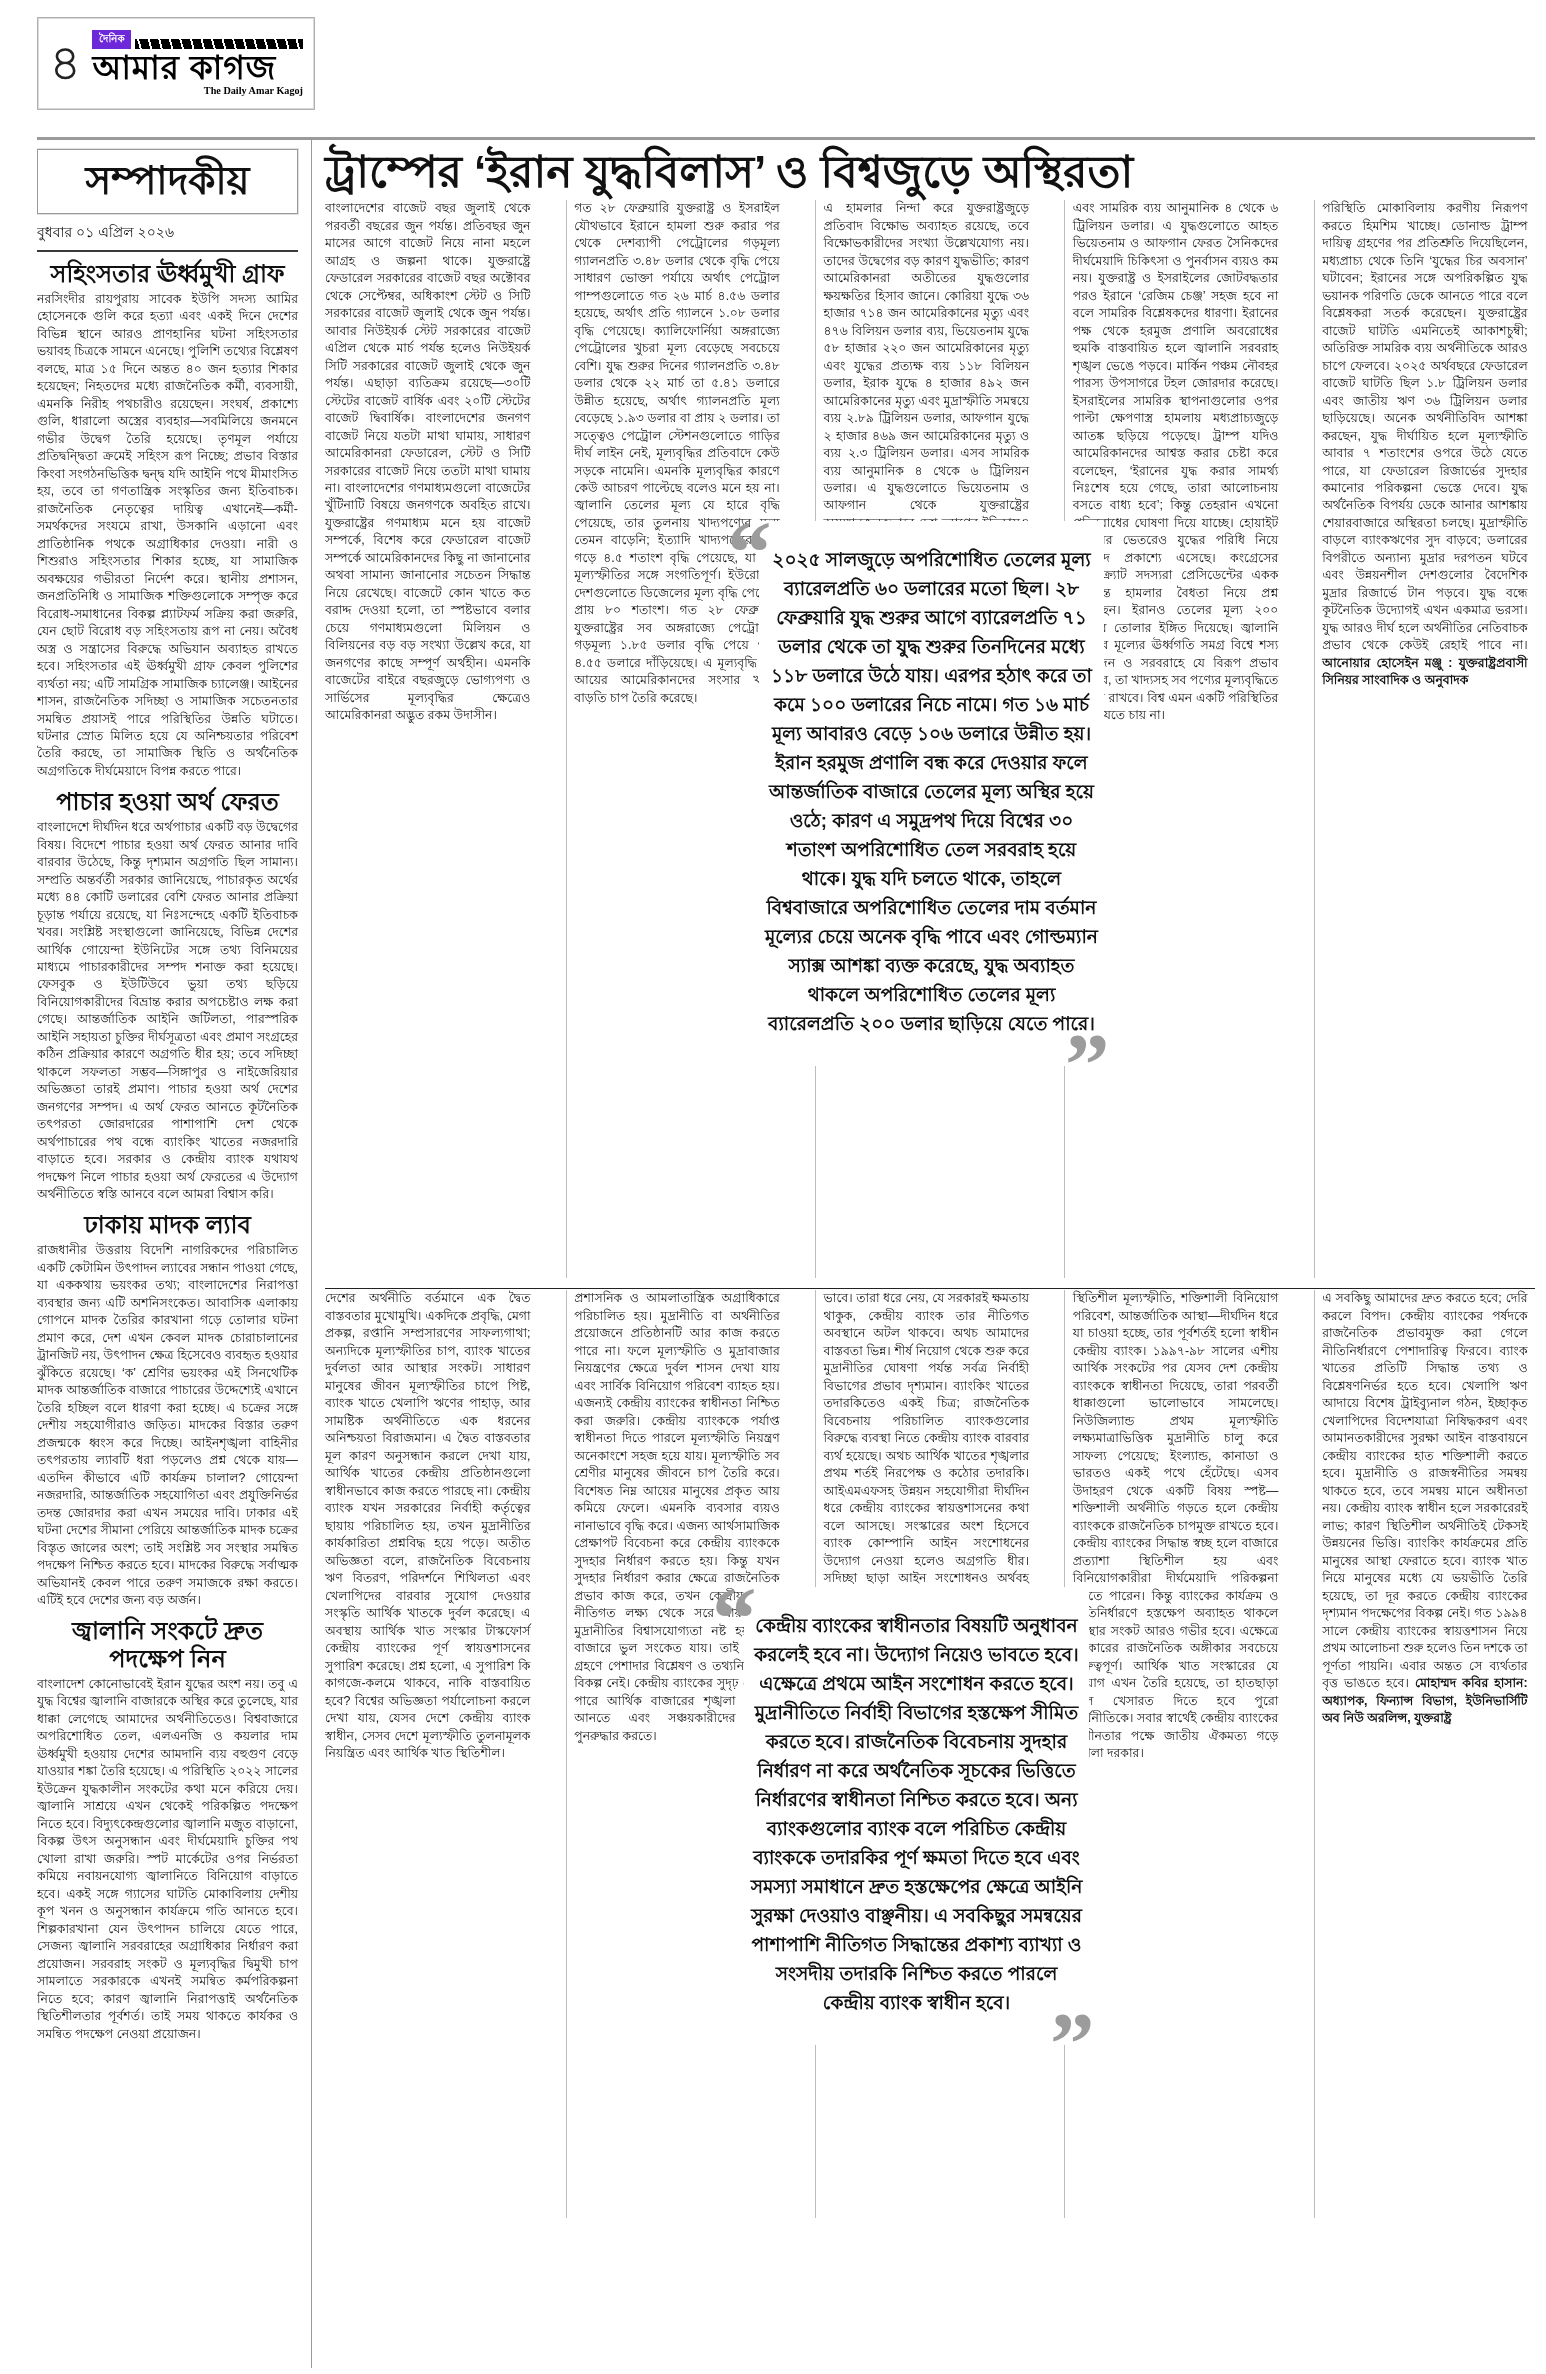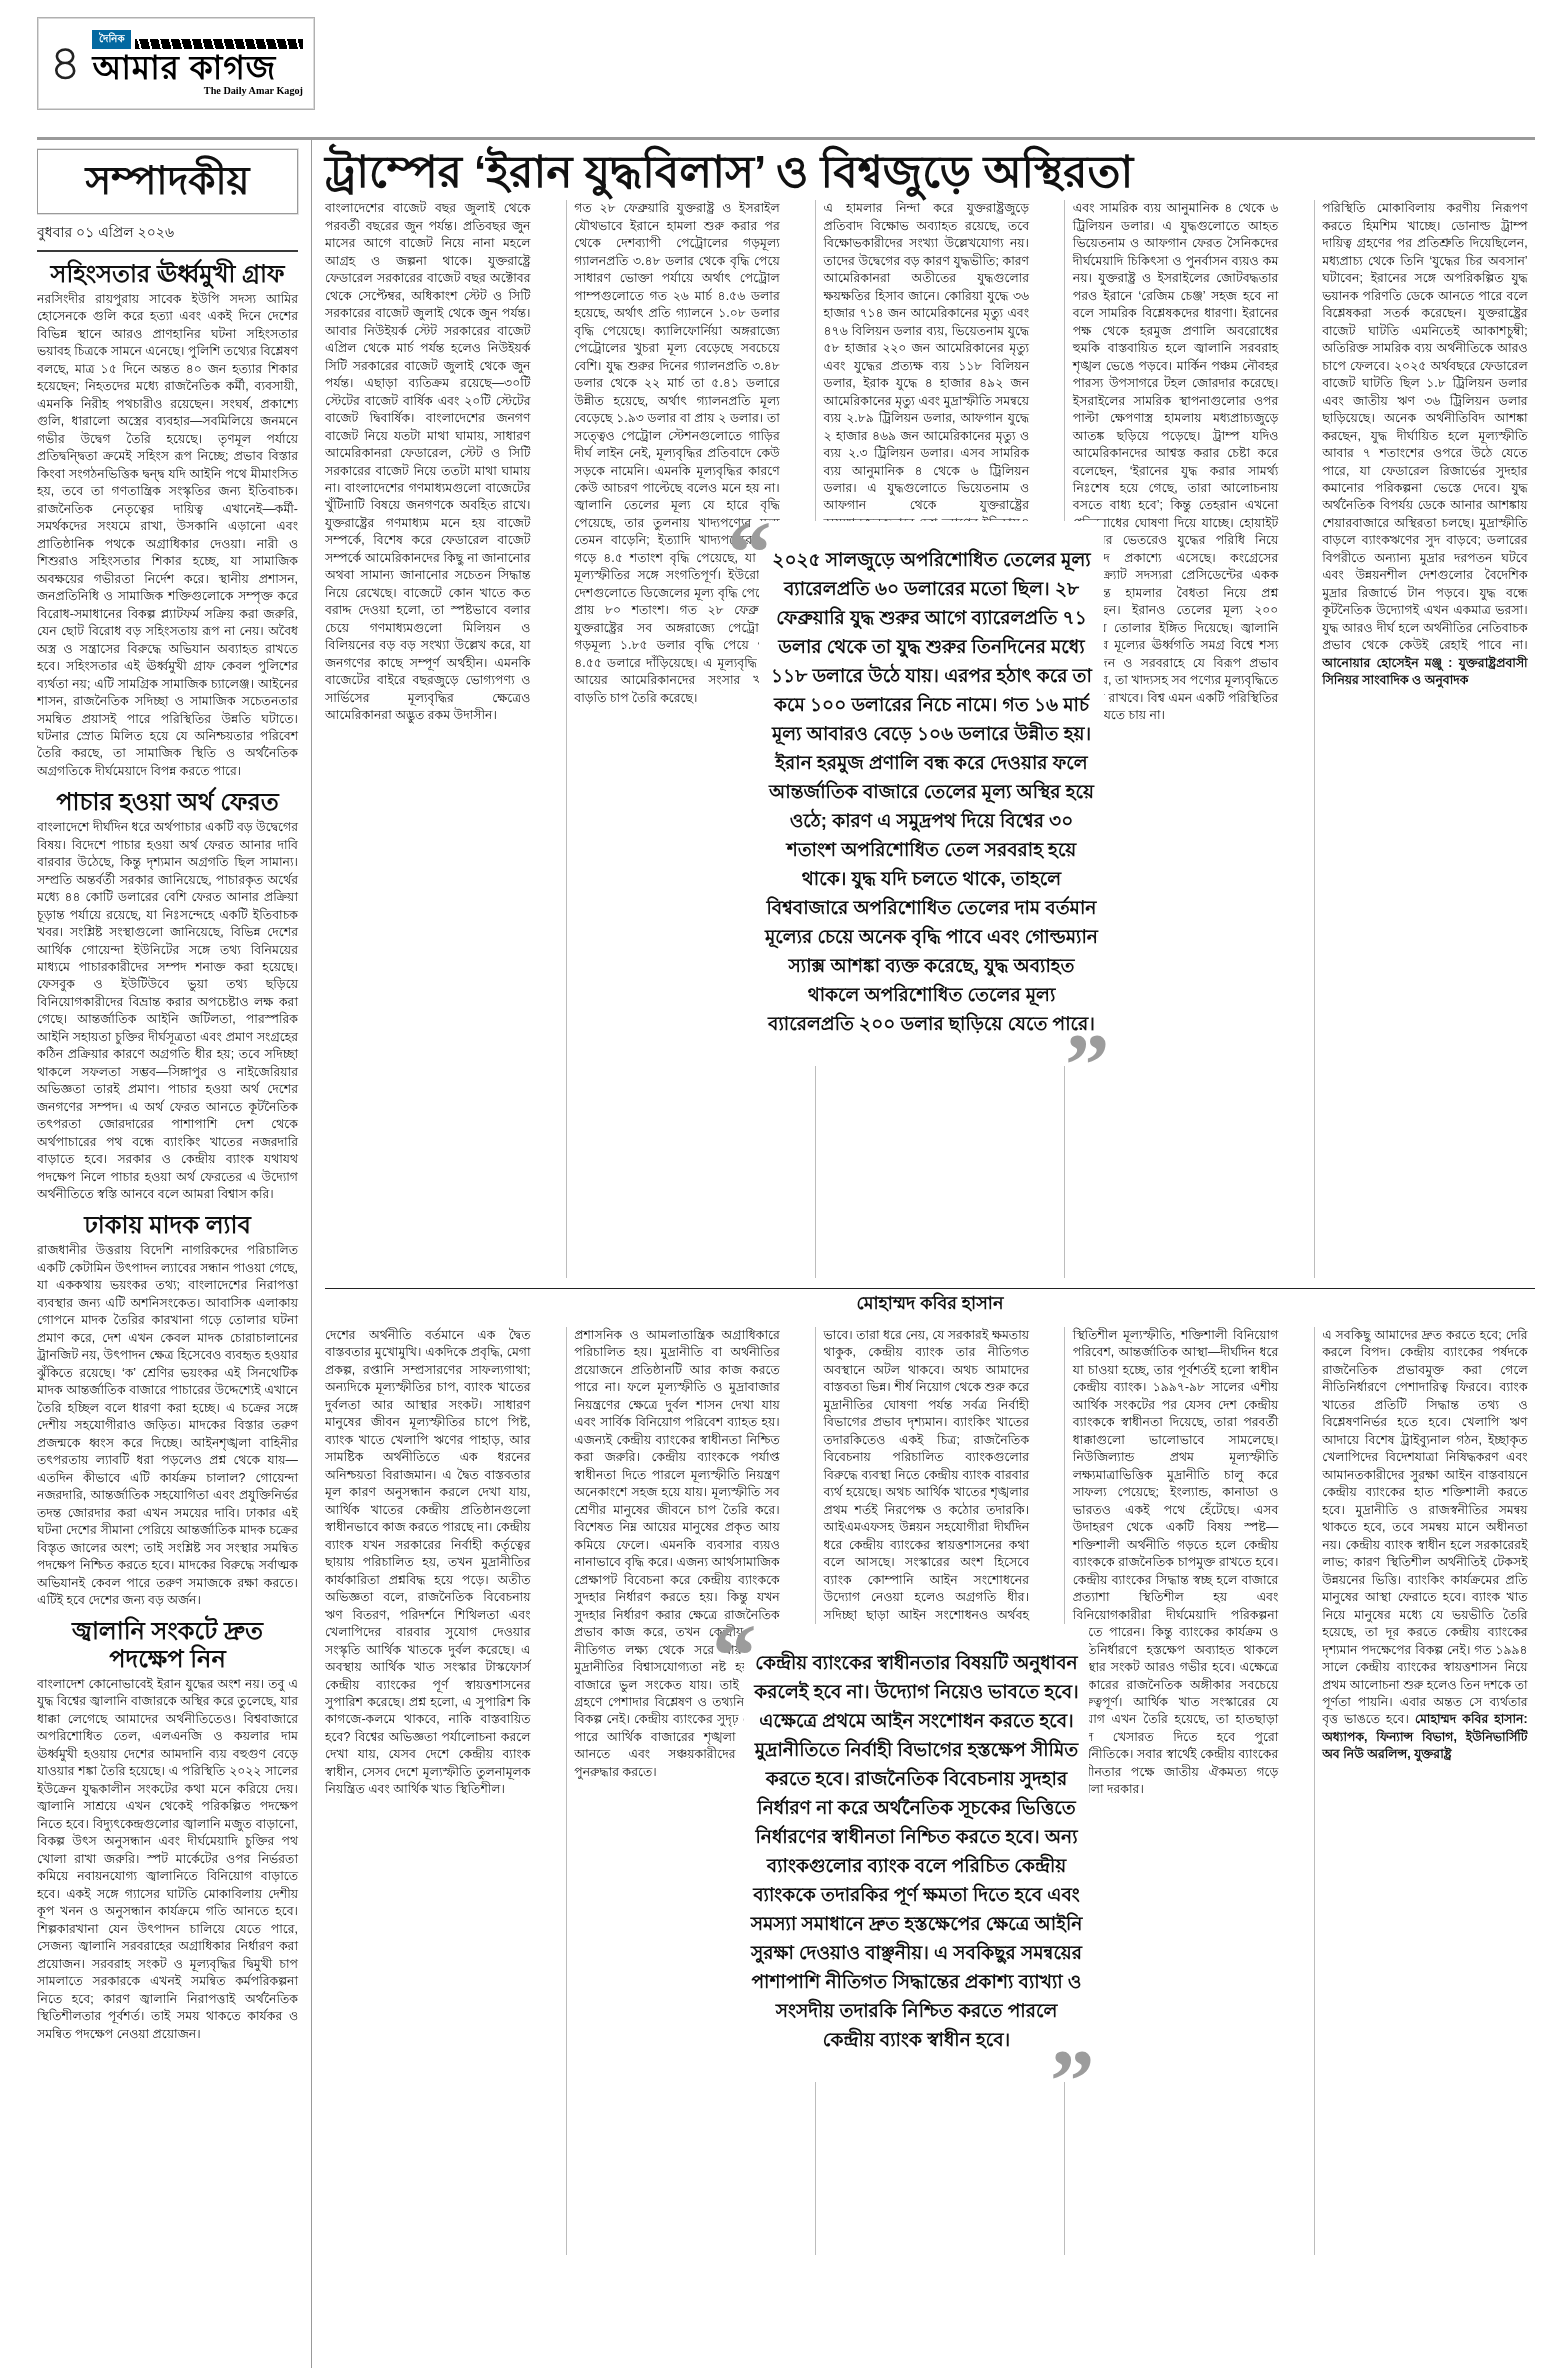--- a/index.html
+++ b/index.html
@@ -12,21 +12,21 @@
   
   .topbar { height:122px; display:flex; align-items:flex-start; }
   .masthead-box {
     border:1.9px solid #b0b0b0; box-shadow:0 0 0 0.9px #d8d8d8 inset;
     width:278px; height:93px; margin-top:7.4px;
     display:flex; align-items:center; gap:11px; padding:7.4px 11px; background:#fff;
   }
   .page-number { font-size:50px; line-height:1; font-weight:400; color:#222; }
   .logo-stack { flex:1; }
   .logo-top { display:flex; align-items:flex-end; gap:3.7px; margin-bottom:1.9px; }
-  .daily-chip { background:#0369a1; color:#fff; font-size:10.2px; font-weight:bold; padding:0.9px 6.5px;text-align:right; }
+  .daily-chip { background:#6d28d9; color:#fff; font-size:10.2px; font-weight:bold; padding:0.9px 6.5px;text-align:right; }
   .zigzag { flex:1; height:10.2px;
     background:repeating-linear-gradient(75deg,#000 0 4.6px,#fff 4.6px 6.5px,#000 6.5px 10.2px); }
   .masthead-title { font-size:33px; font-weight:900; letter-spacing:0.9px; line-height:1; color:#000; }
   .masthead-sub { font-family:"Liberation Serif","DejaVu Serif",serif; font-size:10.2px; font-weight:bold; text-align:right; margin-top:1.9px; color:#000; }
   .top-rule { border-top:3.7px solid #9a9a9a; margin-top:5.6px; }
   
   .content { display:flex; height:2228px; overflow:hidden; }
   
   .left-col { width:275px; flex:none; padding:9.3px 13px 0 0; border-right:0.9px solid #999; overflow:hidden; }
   .section-box { border:1.9px solid #9a9a9a; box-shadow:0 0 0 0.9px #ddd; padding:11px 5.6px; text-align:center; }
@@ -123,21 +123,20 @@
             <span class="q-glyph q-open">“</span>
             <span>২০২৫ সালজুড়ে অপরিশোধিত তেলের মূল্য ব্যারেলপ্রতি ৬০ ডলারের মতো ছিল। ২৮ ফেব্রুয়ারি যুদ্ধ শুরুর আগে ব্যারেলপ্রতি ৭১ ডলার থেকে তা যুদ্ধ শুরুর তিনদিনের মধ্যে ১১৮ ডলারে উঠে যায়। এরপর হঠাৎ করে তা কমে ১০০ ডলারের নিচে নামে। গত ১৬ মার্চ মূল্য আবারও বেড়ে ১০৬ ডলারে উন্নীত হয়। ইরান হরমুজ প্রণালি বন্ধ করে দেওয়ার ফলে আন্তর্জাতিক বাজারে তেলের মূল্য অস্থির হয়ে ওঠে; কারণ এ সমুদ্রপথ দিয়ে বিশ্বের ৩০ শতাংশ অপরিশোধিত তেল সরবরাহ হয়ে থাকে। যুদ্ধ যদি চলতে থাকে, তাহলে বিশ্ববাজারে অপরিশোধিত তেলের দাম বর্তমান মূল্যের চেয়ে অনেক বৃদ্ধি পাবে এবং গোল্ডম্যান স্যাক্স আশঙ্কা ব্যক্ত করেছে, যুদ্ধ অব্যাহত থাকলে অপরিশোধিত তেলের মূল্য ব্যারেলপ্রতি ২০০ ডলার ছাড়িয়ে যেতে পারে।</span>
             <span class="q-glyph q-close">”</span>
           </div>
         </div>
       </div>
 
       <div class="article-divider"></div>
 
       <div>
-        <div class="byline">মোহাম্মদ কবির হাসান</div>
         <div class="cols-wrap second-cols">
           <div class="cols">
             <div class="col">দেশের অর্থনীতি বর্তমানে এক দ্বৈত বাস্তবতার মুখোমুখি। একদিকে প্রবৃদ্ধি, মেগা প্রকল্প, রপ্তানি সম্প্রসারণের সাফল্যগাথা; অন্যদিকে মূল্যস্ফীতির চাপ, ব্যাংক খাতের দুর্বলতা আর আস্থার সংকট। সাধারণ মানুষের জীবন মূল্যস্ফীতির চাপে পিষ্ট, ব্যাংক খাতে খেলাপি ঋণের পাহাড়, আর সামষ্টিক অর্থনীতিতে এক ধরনের অনিশ্চয়তা বিরাজমান। এ দ্বৈত বাস্তবতার মূল কারণ অনুসন্ধান করলে দেখা যায়, আর্থিক খাতের কেন্দ্রীয় প্রতিষ্ঠানগুলো স্বাধীনভাবে কাজ করতে পারছে না। কেন্দ্রীয় ব্যাংক যখন সরকারের নির্বাহী কর্তৃত্বের ছায়ায় পরিচালিত হয়, তখন মুদ্রানীতির কার্যকারিতা প্রশ্নবিদ্ধ হয়ে পড়ে। অতীত অভিজ্ঞতা বলে, রাজনৈতিক বিবেচনায় ঋণ বিতরণ, পরিদর্শনে শিথিলতা এবং খেলাপিদের বারবার সুযোগ দেওয়ার সংস্কৃতি আর্থিক খাতকে দুর্বল করেছে। এ অবস্থায় আর্থিক খাত সংস্কার টাস্কফোর্স কেন্দ্রীয় ব্যাংকের পূর্ণ স্বায়ত্তশাসনের সুপারিশ করেছে। প্রশ্ন হলো, এ সুপারিশ কি কাগজে-কলমে থাকবে, নাকি বাস্তবায়িত হবে? বিশ্বের অভিজ্ঞতা পর্যালোচনা করলে দেখা যায়, যেসব দেশে কেন্দ্রীয় ব্যাংক স্বাধীন, সেসব দেশে মূল্যস্ফীতি তুলনামূলক নিয়ন্ত্রিত এবং আর্থিক খাত স্থিতিশীল।</div>
             <div class="col">প্রশাসনিক ও আমলাতান্ত্রিক অগ্রাধিকারে পরিচালিত হয়। মুদ্রানীতি বা অর্থনীতির প্রয়োজনে প্রতিষ্ঠানটি আর কাজ করতে পারে না। ফলে মূল্যস্ফীতি ও মুদ্রাবাজার নিয়ন্ত্রণের ক্ষেত্রে দুর্বল শাসন দেখা যায় এবং সার্বিক বিনিয়োগ পরিবেশ ব্যাহত হয়। এজন্যই কেন্দ্রীয় ব্যাংকের স্বাধীনতা নিশ্চিত করা জরুরি। কেন্দ্রীয় ব্যাংককে পর্যাপ্ত স্বাধীনতা দিতে পারলে মূল্যস্ফীতি নিয়ন্ত্রণ অনেকাংশে সহজ হয়ে যায়। মূল্যস্ফীতি সব শ্রেণীর মানুষের জীবনে চাপ তৈরি করে। বিশেষত নিম্ন আয়ের মানুষের প্রকৃত আয় কমিয়ে ফেলে। এমনকি ব্যবসার ব্যয়ও নানাভাবে বৃদ্ধি করে। এজন্য আর্থসামাজিক প্রেক্ষাপট বিবেচনা করে কেন্দ্রীয় ব্যাংককে সুদহার নির্ধারণ করতে হয়। কিন্তু যখন সুদহার নির্ধারণ করার ক্ষেত্রে রাজনৈতিক প্রভাব কাজ করে, তখন কেন্দ্রীয় ব্যাংক নীতিগত লক্ষ্য থেকে সরে যায়। এতে মুদ্রানীতির বিশ্বাসযোগ্যতা নষ্ট হয় এবং বাজারে ভুল সংকেত যায়। তাই সিদ্ধান্ত গ্রহণে পেশাদার বিশ্লেষণ ও তথ্যনির্ভরতার বিকল্প নেই। কেন্দ্রীয় ব্যাংকের সুদৃঢ় নেতৃত্বই পারে আর্থিক বাজারের শৃঙ্খলা ফিরিয়ে আনতে এবং সঞ্চয়কারীদের আস্থা পুনরুদ্ধার করতে।</div>
             <div class="col">ভাবে। তারা ধরে নেয়, যে সরকারই ক্ষমতায় থাকুক, কেন্দ্রীয় ব্যাংক তার নীতিগত অবস্থানে অটল থাকবে। অথচ আমাদের বাস্তবতা ভিন্ন। শীর্ষ নিয়োগ থেকে শুরু করে মুদ্রানীতির ঘোষণা পর্যন্ত সর্বত্র নির্বাহী বিভাগের প্রভাব দৃশ্যমান। ব্যাংকিং খাতের তদারকিতেও একই চিত্র; রাজনৈতিক বিবেচনায় পরিচালিত ব্যাংকগুলোর বিরুদ্ধে ব্যবস্থা নিতে কেন্দ্রীয় ব্যাংক বারবার ব্যর্থ হয়েছে। অথচ আর্থিক খাতের শৃঙ্খলার প্রথম শর্তই নিরপেক্ষ ও কঠোর তদারকি। আইএমএফসহ উন্নয়ন সহযোগীরা দীর্ঘদিন ধরে কেন্দ্রীয় ব্যাংকের স্বায়ত্তশাসনের কথা বলে আসছে। সংস্কারের অংশ হিসেবে ব্যাংক কোম্পানি আইন সংশোধনের উদ্যোগ নেওয়া হলেও অগ্রগতি ধীর। সদিচ্ছা ছাড়া আইন সংশোধনও অর্থবহ হবে না। কেন্দ্রীয় ব্যাংকের অভ্যন্তরীণ সক্ষমতা বাড়ানোও জরুরি; দক্ষ জনবল, আধুনিক প্রযুক্তি এবং তথ্যভিত্তিক সিদ্ধান্ত গ্রহণের সংস্কৃতি গড়ে তুলতে হবে। স্বাধীনতার সঙ্গে জবাবদিহিও নিশ্চিত করতে হবে; নির্বাহী বিভাগের হস্তক্ষেপ নয়, সংসদীয় কমিটির কাছে নিয়মিত প্রতিবেদন দাখিলের ব্যবস্থা থাকা উচিত। সুশাসনের এ কাঠামোই আর্থিক খাতের ভিত মজবুত করবে।</div>
             <div class="col">স্থিতিশীল মূল্যস্ফীতি, শক্তিশালী বিনিয়োগ পরিবেশ, আন্তর্জাতিক আস্থা—দীর্ঘদিন ধরে যা চাওয়া হচ্ছে, তার পূর্বশর্তই হলো স্বাধীন কেন্দ্রীয় ব্যাংক। ১৯৯৭-৯৮ সালের এশীয় আর্থিক সংকটের পর যেসব দেশ কেন্দ্রীয় ব্যাংককে স্বাধীনতা দিয়েছে, তারা পরবর্তী ধাক্কাগুলো ভালোভাবে সামলেছে। নিউজিল্যান্ড প্রথম মূল্যস্ফীতি লক্ষ্যমাত্রাভিত্তিক মুদ্রানীতি চালু করে সাফল্য পেয়েছে; ইংল্যান্ড, কানাডা ও ভারতও একই পথে হেঁটেছে। এসব উদাহরণ থেকে একটি বিষয় স্পষ্ট—শক্তিশালী অর্থনীতি গড়তে হলে কেন্দ্রীয় ব্যাংককে রাজনৈতিক চাপমুক্ত রাখতে হবে। কেন্দ্রীয় ব্যাংকের সিদ্ধান্ত স্বচ্ছ হলে বাজারে প্রত্যাশা স্থিতিশীল হয় এবং বিনিয়োগকারীরা দীর্ঘমেয়াদি পরিকল্পনা করতে পারেন। কিন্তু ব্যাংকের কার্যক্রম ও নীতিনির্ধারণে হস্তক্ষেপ অব্যাহত থাকলে আস্থার সংকট আরও গভীর হবে। এক্ষেত্রে সরকারের রাজনৈতিক অঙ্গীকার সবচেয়ে গুরুত্বপূর্ণ। আর্থিক খাত সংস্কারের যে সুযোগ এখন তৈরি হয়েছে, তা হাতছাড়া হলে খেসারত দিতে হবে পুরো অর্থনীতিকে। সবার স্বার্থেই কেন্দ্রীয় ব্যাংকের স্বাধীনতার পক্ষে জাতীয় ঐকমত্য গড়ে তোলা দরকার।</div>
             <div class="col"><span>এ সবকিছু আমাদের দ্রুত করতে হবে; দেরি করলে বিপদ। কেন্দ্রীয় ব্যাংকের পর্ষদকে রাজনৈতিক প্রভাবমুক্ত করা গেলে নীতিনির্ধারণে পেশাদারিত্ব ফিরবে। ব্যাংক খাতের প্রতিটি সিদ্ধান্ত তথ্য ও বিশ্লেষণনির্ভর হতে হবে। খেলাপি ঋণ আদায়ে বিশেষ ট্রাইব্যুনাল গঠন, ইচ্ছাকৃত খেলাপিদের বিদেশযাত্রা নিষিদ্ধকরণ এবং আমানতকারীদের সুরক্ষা আইন বাস্তবায়নে কেন্দ্রীয় ব্যাংকের হাত শক্তিশালী করতে হবে। মুদ্রানীতি ও রাজস্বনীতির সমন্বয় থাকতে হবে, তবে সমন্বয় মানে অধীনতা নয়। কেন্দ্রীয় ব্যাংক স্বাধীন হলে সরকারেরই লাভ; কারণ স্থিতিশীল অর্থনীতিই টেকসই উন্নয়নের ভিত্তি। ব্যাংকিং কার্যক্রমের প্রতি মানুষের আস্থা ফেরাতে হবে। ব্যাংক খাত নিয়ে মানুষের মধ্যে যে ভয়ভীতি তৈরি হয়েছে, তা দূর করতে কেন্দ্রীয় ব্যাংকের দৃশ্যমান পদক্ষেপের বিকল্প নেই। গত ১৯৯৪ সালে কেন্দ্রীয় ব্যাংকের স্বায়ত্তশাসন নিয়ে প্রথম আলোচনা শুরু হলেও তিন দশকে তা পূর্ণতা পায়নি। এবার অন্তত সে ব্যর্থতার বৃত্ত ভাঙতে হবে। </span> <span class="credit">মোহাম্মদ কবির হাসান: অধ্যাপক, ফিন্যান্স বিভাগ, ইউনিভার্সিটি অব নিউ অরলিন্স, যুক্তরাষ্ট্র</span></div>
           </div>
           <div class="pullquote pq-second">
             <span class="q-glyph q-open">“</span>

